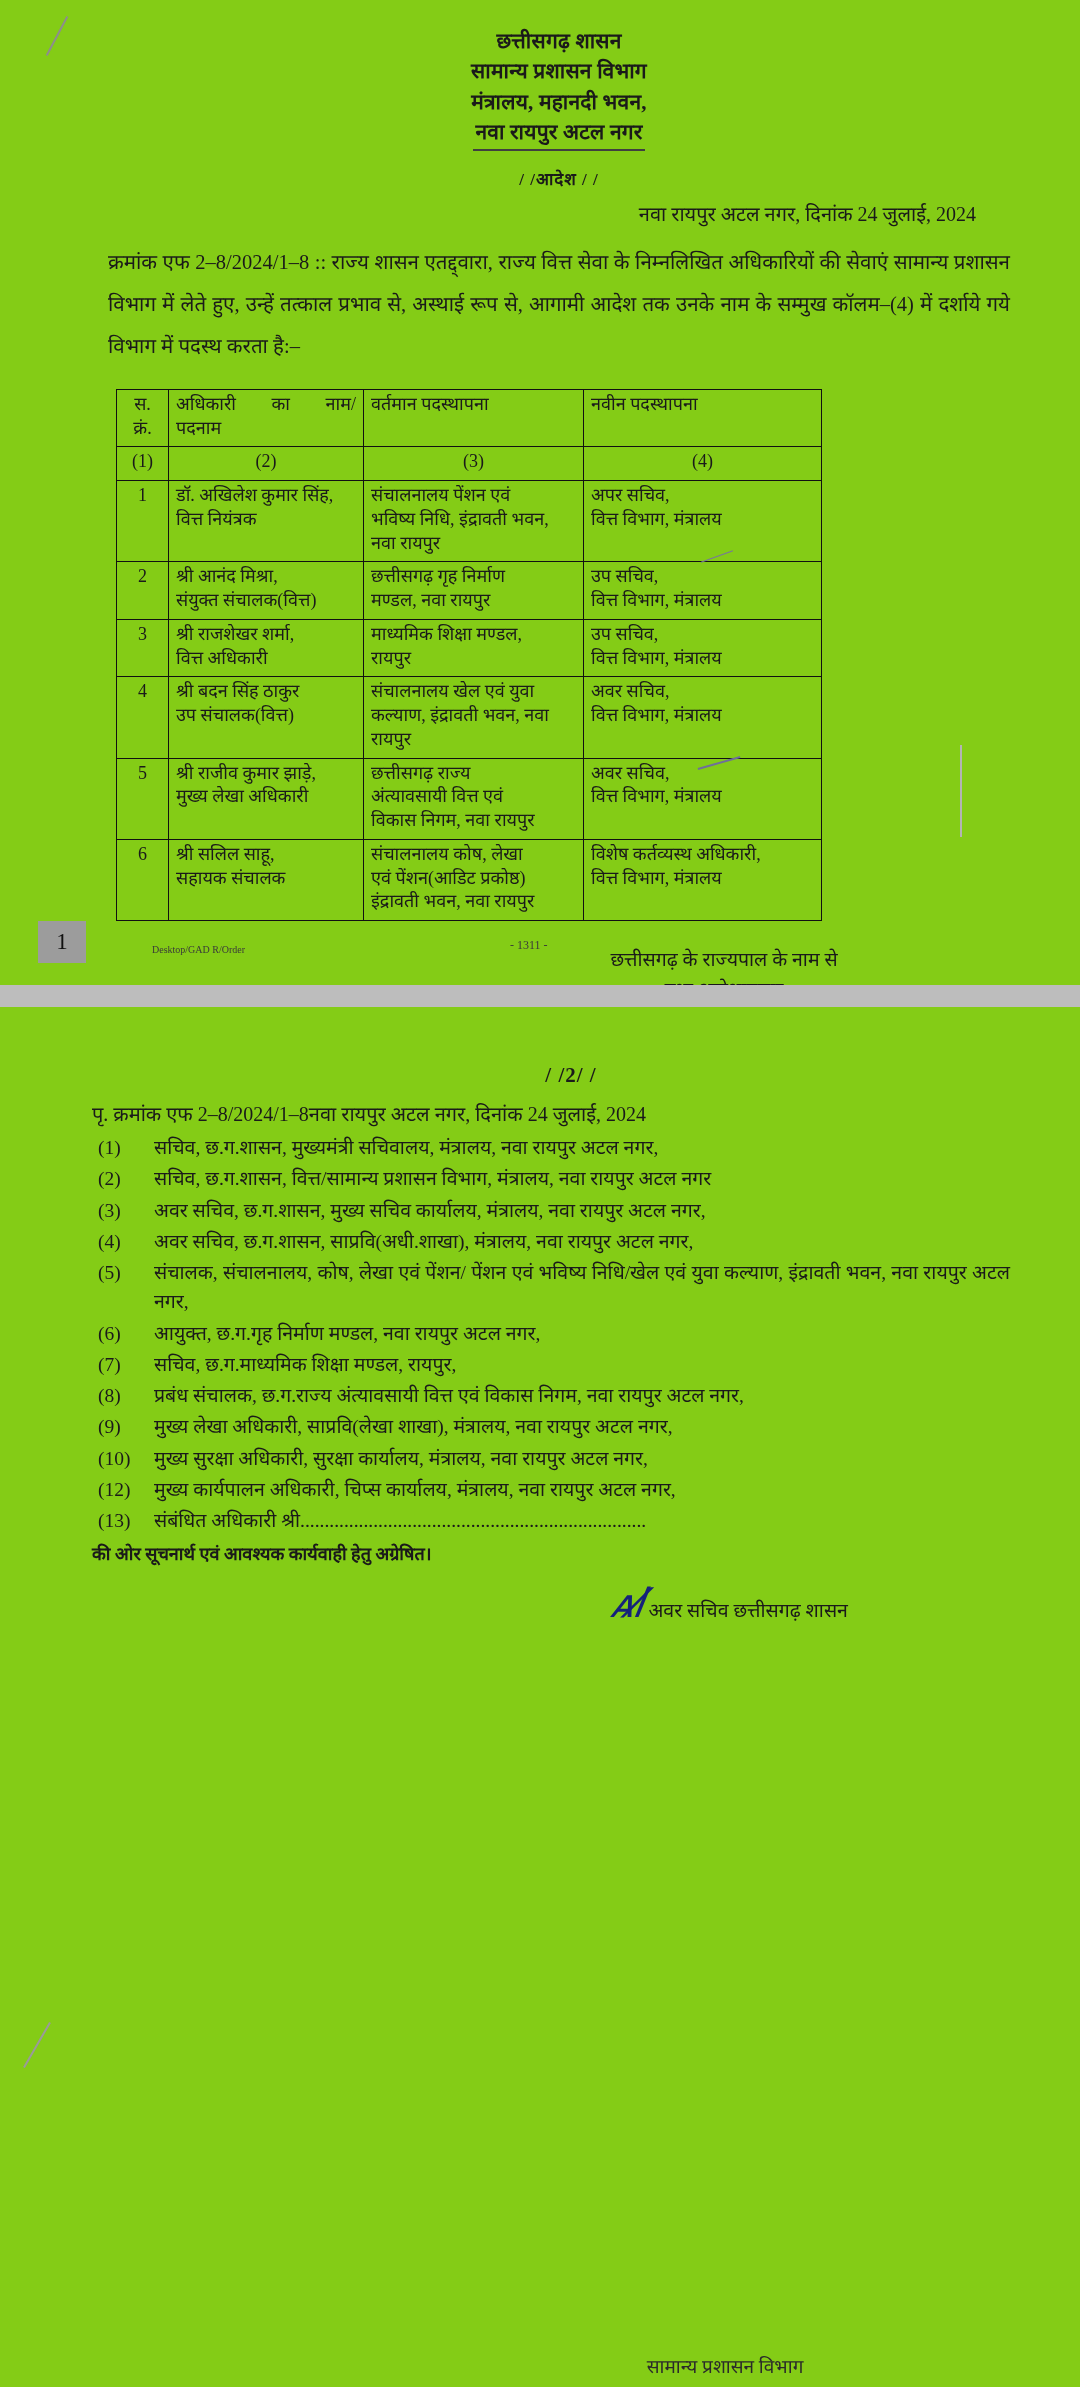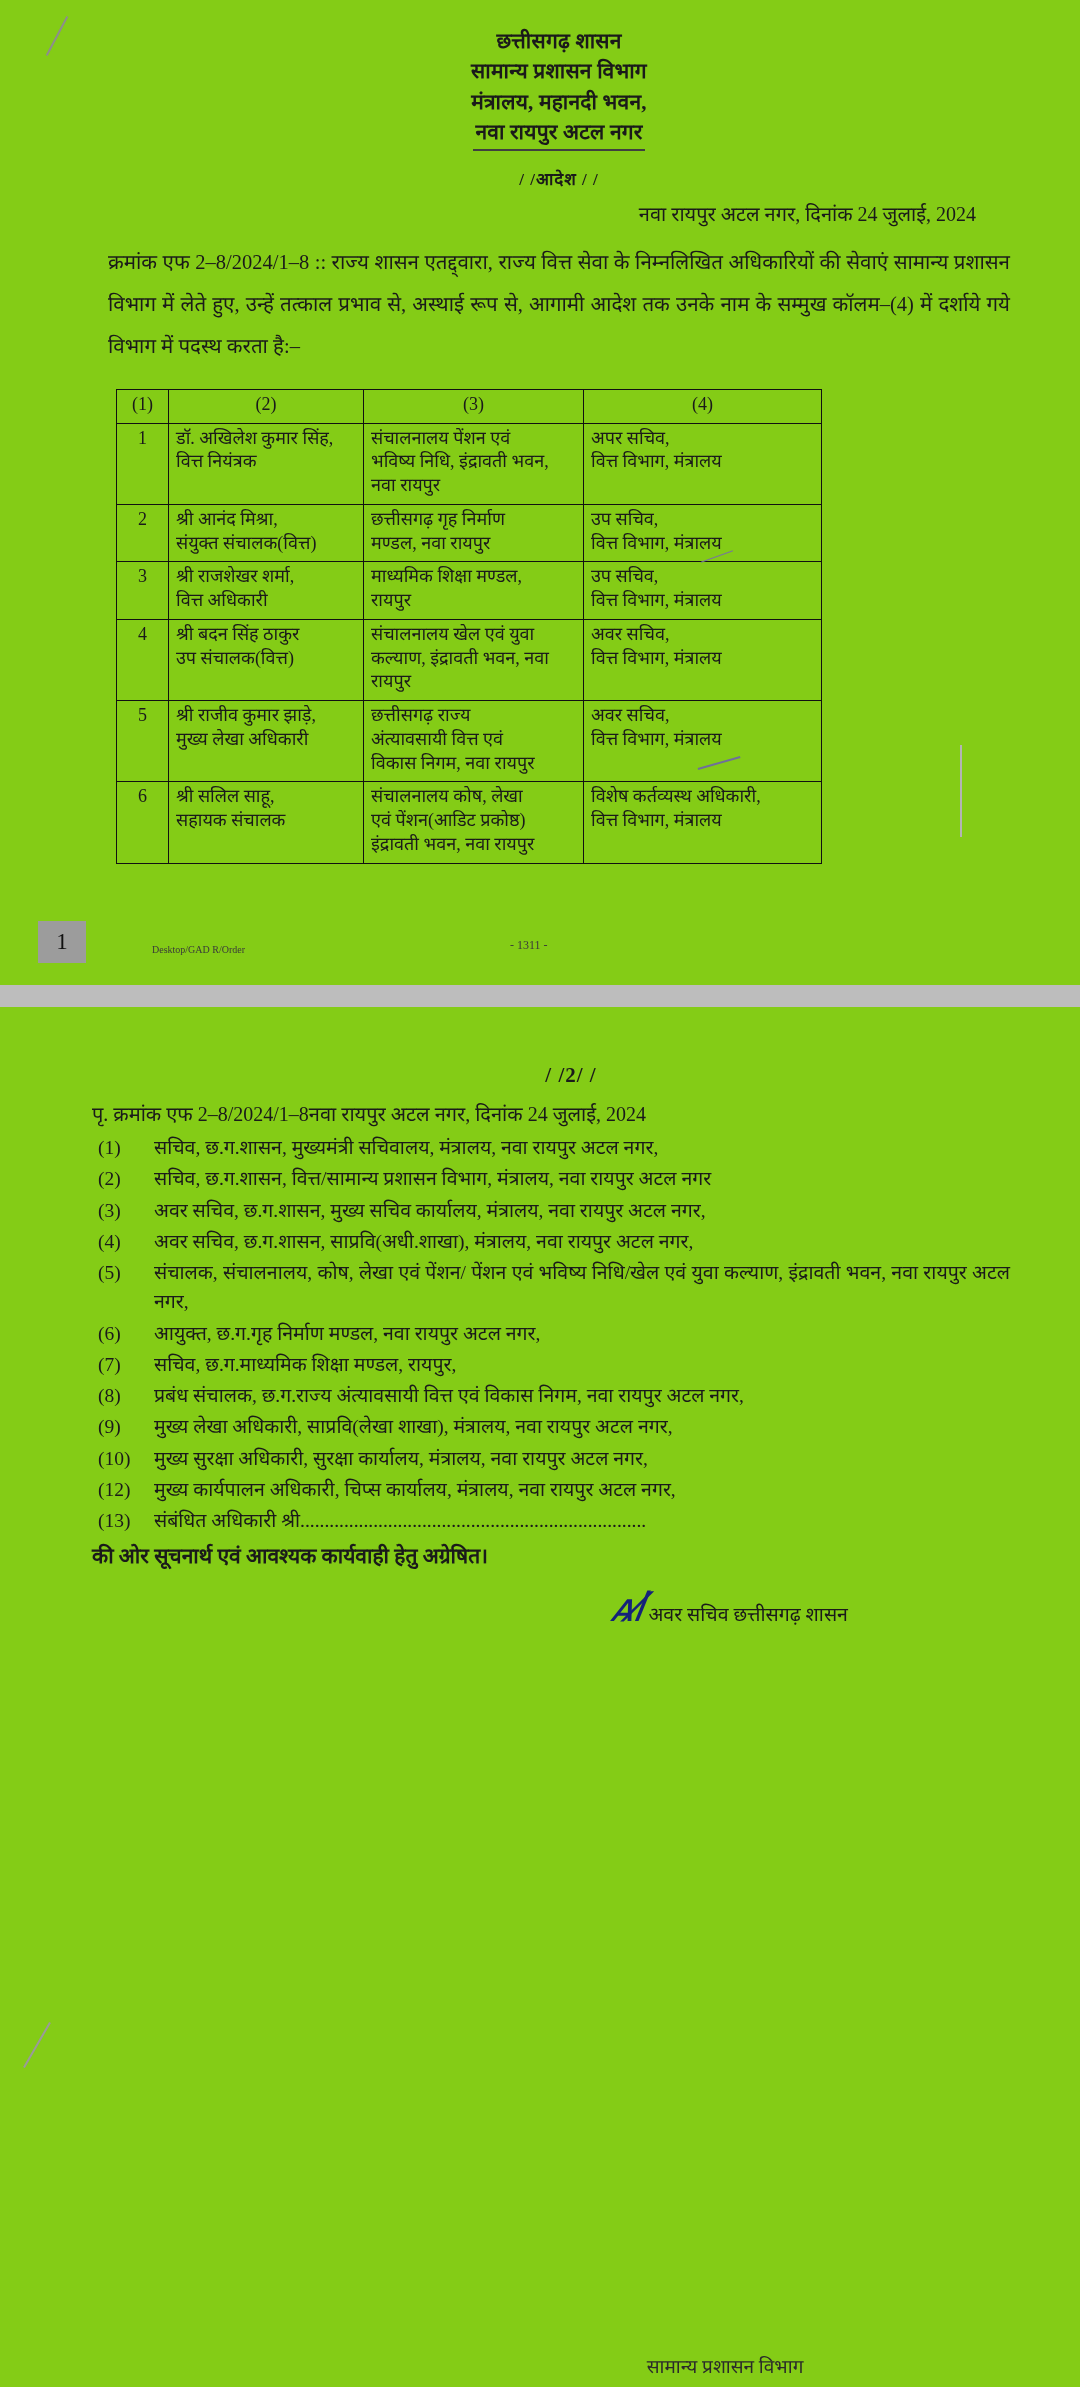--- a/index.html
+++ b/index.html
@@ -153,21 +153,21 @@
   ol.dist { list-style:none; margin:6px 0 0 0; padding:0; }
   ol.dist li {
     display:flex;
     font-size:19.5px;
     line-height:1.5;
     margin-bottom:2px;
   }
   ol.dist li .idx { width:62px; flex:0 0 62px; padding-left:6px; }
   ol.dist li .txt { flex:1 1 auto; text-align:justify; }
   .fwd-line {
-    font-size:21px;
+    font-size:18px;
     font-weight:700;
     margin-top:6px;
   }
   .p2-sig {
     margin-top:16px;
     text-align:center;
     font-size:19.5px;
     line-height:1.5;
     padding-left:360px;
   }
@@ -204,20 +204,33 @@
       </div>
 
       <div class="order-title">/ /आदेश / /</div>
 
       <div class="place-date">नवा रायपुर अटल नगर, दिनांक 24 जुलाई, 2024</div>
 
       <div class="body-para">क्रमांक एफ 2–8/2024/1–8 :: राज्य शासन एतद्द्वारा, राज्य वित्त सेवा के निम्नलिखित अधिकारियों की सेवाएं सामान्य प्रशासन विभाग में लेते हुए, उन्हें तत्काल प्रभाव से, अस्थाई रूप से, आगामी आदेश तक उनके नाम के सम्मुख कॉलम–(4) में दर्शाये गये विभाग में पदस्थ करता है:–</div>
 
       <table class="ord">
         <thead>
+          <tr>
+            <th class="c1">स. क्रं.</th>
+            <th class="c2">
+              <div class="hdr-name">
+                <span>अधिकारी</span>
+                <span>का</span>
+                <span>नाम/</span>
+              </div>
+              <div>पदनाम</div>
+            </th>
+            <th class="c3">वर्तमान पदस्थापना</th>
+            <th class="c4">नवीन पदस्थापना</th>
+          </tr>
           <tr class="numrow">
             <td class="c1">(1)</td>
             <td class="c2">(2)</td>
             <td class="c3">(3)</td>
             <td class="c4">(4)</td>
           </tr>
         </thead>
         <tbody id="ord-body">
             <tr>
               <td class="c1">1</td>
@@ -251,20 +264,25 @@
             </tr>
             <tr>
               <td class="c1">6</td>
               <td class="c2">श्री सलिल साहू,<br>सहायक संचालक</td>
               <td class="c3">संचालनालय कोष, लेखा<br>एवं पेंशन(आडिट प्रकोष्ठ)<br>इंद्रावती भवन, नवा रायपुर</td>
               <td class="c4">विशेष कर्तव्यस्थ अधिकारी,<br>वित्त विभाग, मंत्रालय</td>
             </tr>
           </tbody>
       </table>
 
+      <div class="sig">
+        <span class="l">छत्तीसगढ़ के राज्यपाल के नाम से</span>
+        <span class="l">तथा आदेशानुसार</span>
+
+      </div>
 
     </div>
 
     <div class="pg1-foot">
       <div class="stamp-no">1</div>
       <div class="path-note">Desktop/GAD R/Order</div>
       <div class="page-num">- 1311 -</div>
     </div>
   </div>
 

